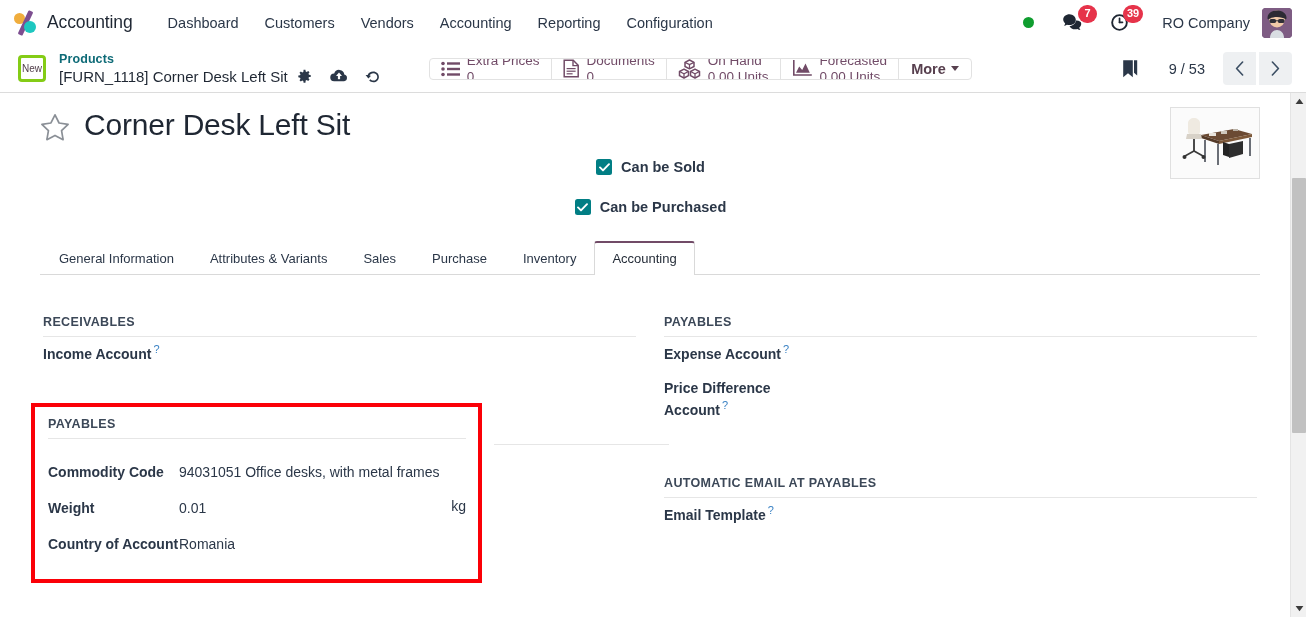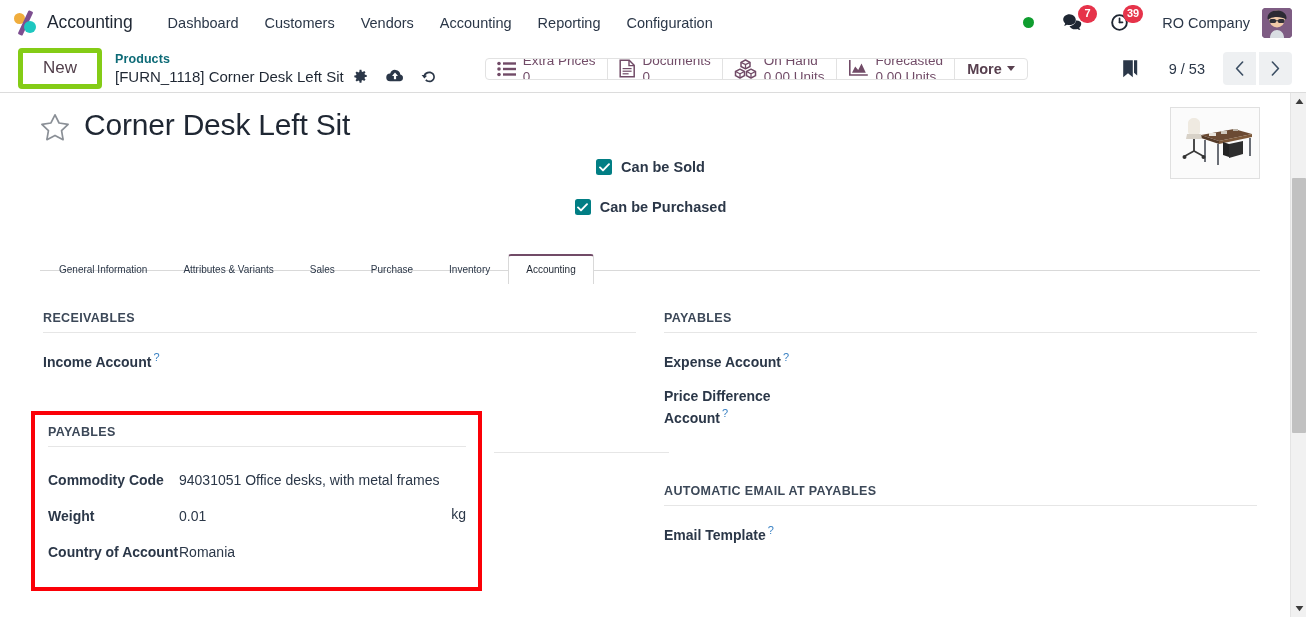--- a/index.html
+++ b/index.html
@@ -131,26 +131,26 @@
     height: 48px;
     background: #ffffff;
     border-bottom: 1px solid #dcdcdc;
     display: flex;
     align-items: center;
     padding: 0 14px 0 18px;
     position: relative;
     z-index: 20;
   }
   .btn-new {
-    border: 5px solid #84cc16;
+    border: 3px solid #84cc16;
     background: #fff;
     color: #53404c;
-    font-size: 17px;
+    font-size: 10px;
     border-radius: 4px;
-    padding: 4px 20px;
+    padding: 4px 1px;
     cursor: pointer;
     margin-right: 13px;
     font-family: inherit;
     line-height: 1.35;
   }
   .breadcrumb-block {
     display: flex;
     flex-direction: column;
     justify-content: center;
     line-height: 1.15;
@@ -337,30 +337,30 @@
 
   
   .tabs {
     display: flex;
     align-items: flex-end;
     margin-top: 25px;
     border-bottom: 1px solid #d9d9d9;
     padding-left: 1px;
   }
   .tab {
-    font-size: 10px;
+    font-size: 13px;
     color: #2b3748;
     padding: 9px 17px;
     cursor: pointer;
     border: 1px solid transparent;
     border-bottom: none;
     background: transparent;
     white-space: nowrap;
     position: relative;
-    top: 14px;
+    top: 1px;
     font-family: inherit;
   }
   .tab.active {
     background: #fff;
     border-color: #d9d9d9;
     border-top: 2px solid #714b67;
     border-radius: 3px 3px 0 0;
     color: #1f2733;
     padding-top: 8px;
   }
@@ -375,21 +375,20 @@
   }
   .form-col { display: flex; flex-direction: column; }
   .group { margin-bottom: 30px; }
   .group-title {
     font-size: 12.5px;
     font-weight: bold;
     color: #3c4858;
     letter-spacing: 0.35px;
     padding-bottom: 7px;
     border-bottom: 1px solid #e6e6e6;
-    margin-bottom: 12px;
   }
   .field-row {
     display: flex;
     align-items: flex-start;
     min-height: 36px;
     padding: 4px 0;
   }
   .field-label {
     flex: 0 0 130px;
     font-size: 14px;

